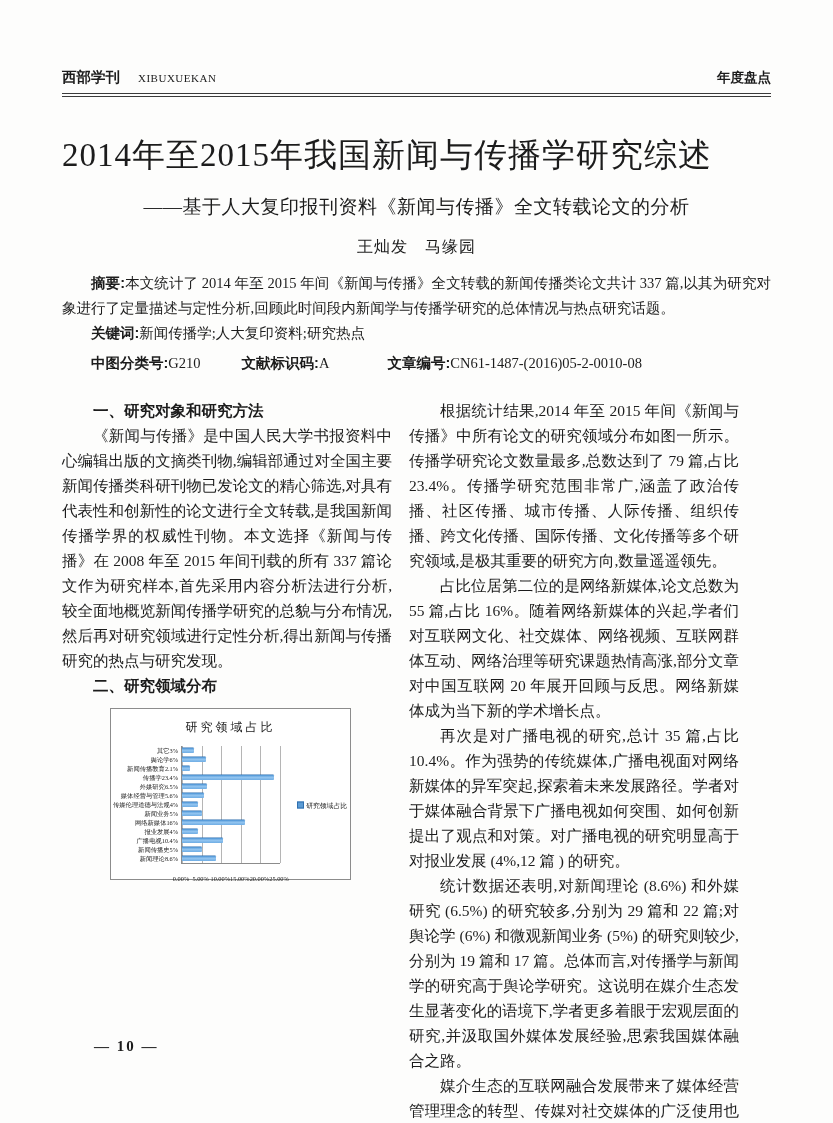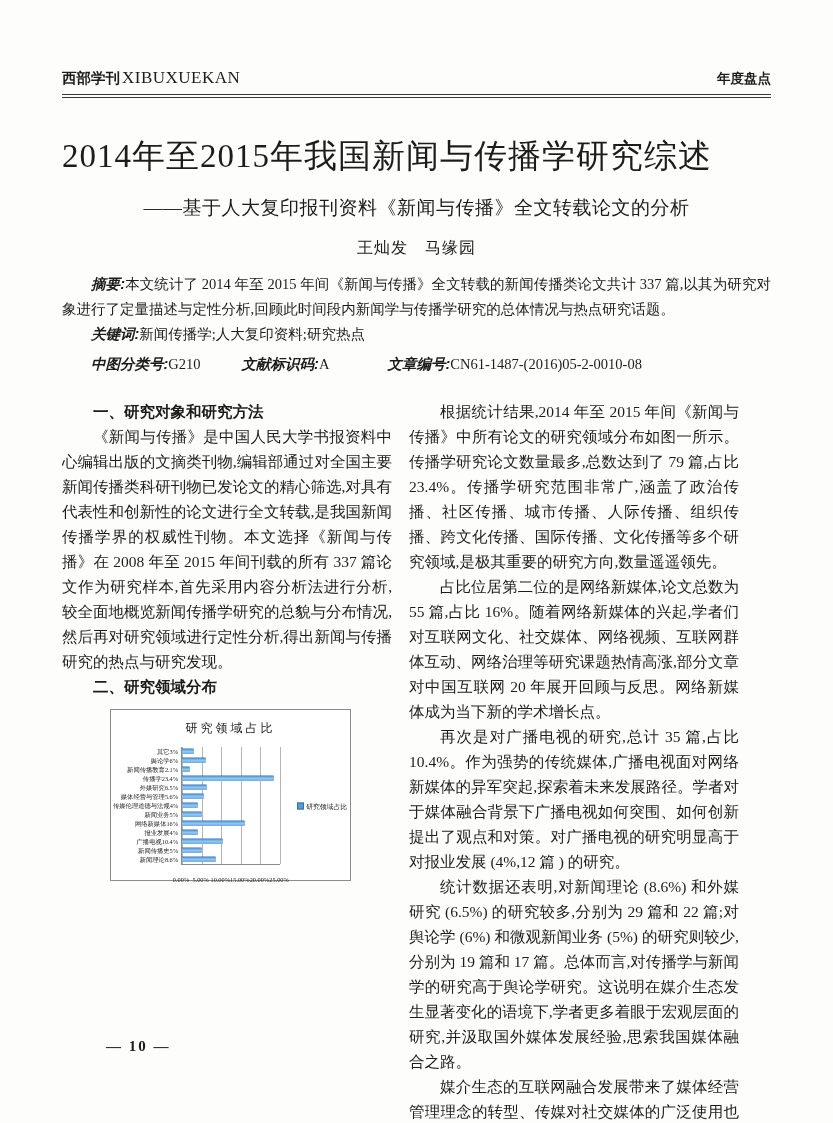--- a/index.html
+++ b/index.html
@@ -9,30 +9,30 @@
     -webkit-font-smoothing:antialiased;
   }
   .content{padding:0 62px;}
   
   .page-header{
     margin-top:68px;display:flex;justify-content:space-between;align-items:flex-end;
     padding-bottom:6px;border-bottom:4px double #3b3b3b;
   }
   .hdr-left{display:flex;align-items:baseline;}
   .journal-cn{font-family:"Liberation Sans","DejaVu Sans",sans-serif;font-weight:bold;font-size:14.5px;text-align:center;}
-  .journal-en{font-size:17px;margin-left:2px;letter-spacing:.5px;}
+  .journal-en{font-size:11px;margin-left:18px;letter-spacing:.5px;}
   .section-tag{font-family:"Liberation Sans","DejaVu Sans",sans-serif;font-weight:bold;font-size:13.5px;}
   
   .art-title{margin:36px 0 0;font-size:33px;font-weight:normal;letter-spacing:1px;}
   .art-subtitle{margin-top:16px;text-align:center;font-size:19px;letter-spacing:.5px;}
   .art-authors{margin-top:17px;text-align:center;font-size:16px;letter-spacing:1px;}
   
   .abstract-block{margin-top:13px;font-size:14.5px;line-height:1.74;text-align:justify;}
   .abstract-block p{margin:0;text-indent:2em;}
-  .blabel{font-family:"Liberation Sans","DejaVu Sans",sans-serif;font-weight:bold;font-style:italic;}
+  .blabel{font-family:"Liberation Sans","DejaVu Sans",sans-serif;font-weight:bold;}
   .meta-row{margin-top:4px;font-size:14.5px;display:flex;}
   .meta-row .m-item{margin-right:0;}
   .meta-row .m1{margin-left:2em;}
   .meta-row .m2{margin-left:41px;}
   .meta-row .m3{margin-left:58px;}
   
   .columns{margin-top:22px;display:flex;gap:17px;font-size:15.5px;line-height:25px;text-align:justify;}
   .col{width:330px;}
   .col p{margin:0;text-indent:2em;}
   .sec-head{
@@ -65,21 +65,21 @@
   .chart-legend{
     position:absolute;right:3px;top:50%;transform:translateY(-50%);
     display:flex;align-items:center;gap:2px;font-size:6.8px;color:#222;white-space:nowrap;
   }
   .legend-swatch{width:5px;height:5px;background:#5b9bd5;border:0.5px solid #2f6fae;display:inline-block;}
   .chart-xaxis{position:relative;height:12px;margin-left:70px;width:98px;}
   .chart-xaxis span{
     position:absolute;top:2px;transform:translateX(-50%);font-size:6.3px;white-space:nowrap;color:#222;
   }
   
-  .page-number{position:absolute;left:106px;top:1038px;font-size:15px;font-weight:bold;letter-spacing:2px;}
+  .page-number{position:absolute;left:94px;top:1038px;font-size:15px;font-weight:bold;letter-spacing:2px;}
 </style>
 </head>
 <body>
 
 <div class="content">
 
   <div class="page-header">
     <div class="hdr-left">
       <span class="journal-cn">西部学刊</span>
       <span class="journal-en">XIBUXUEKAN</span>

